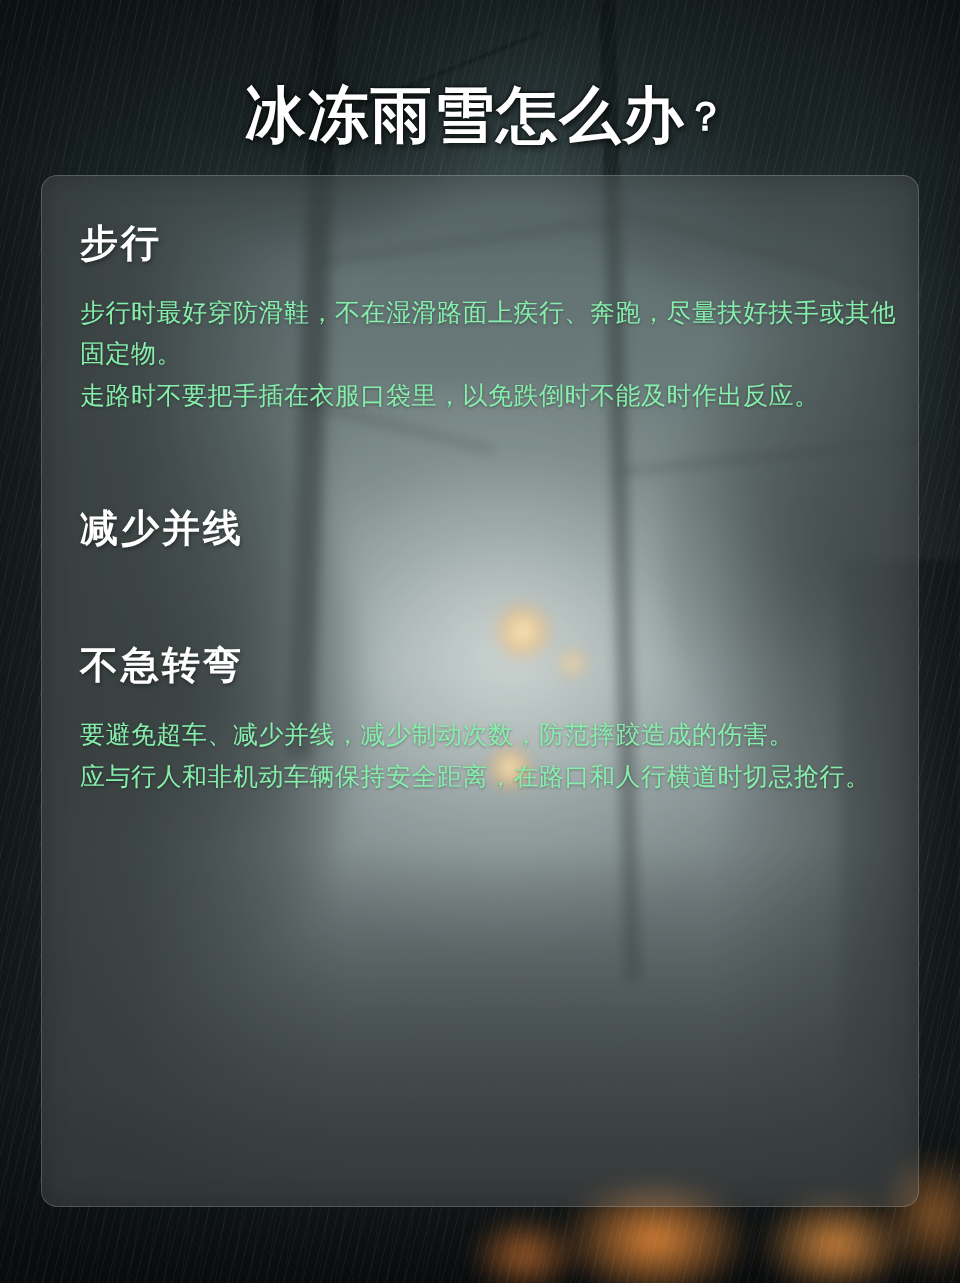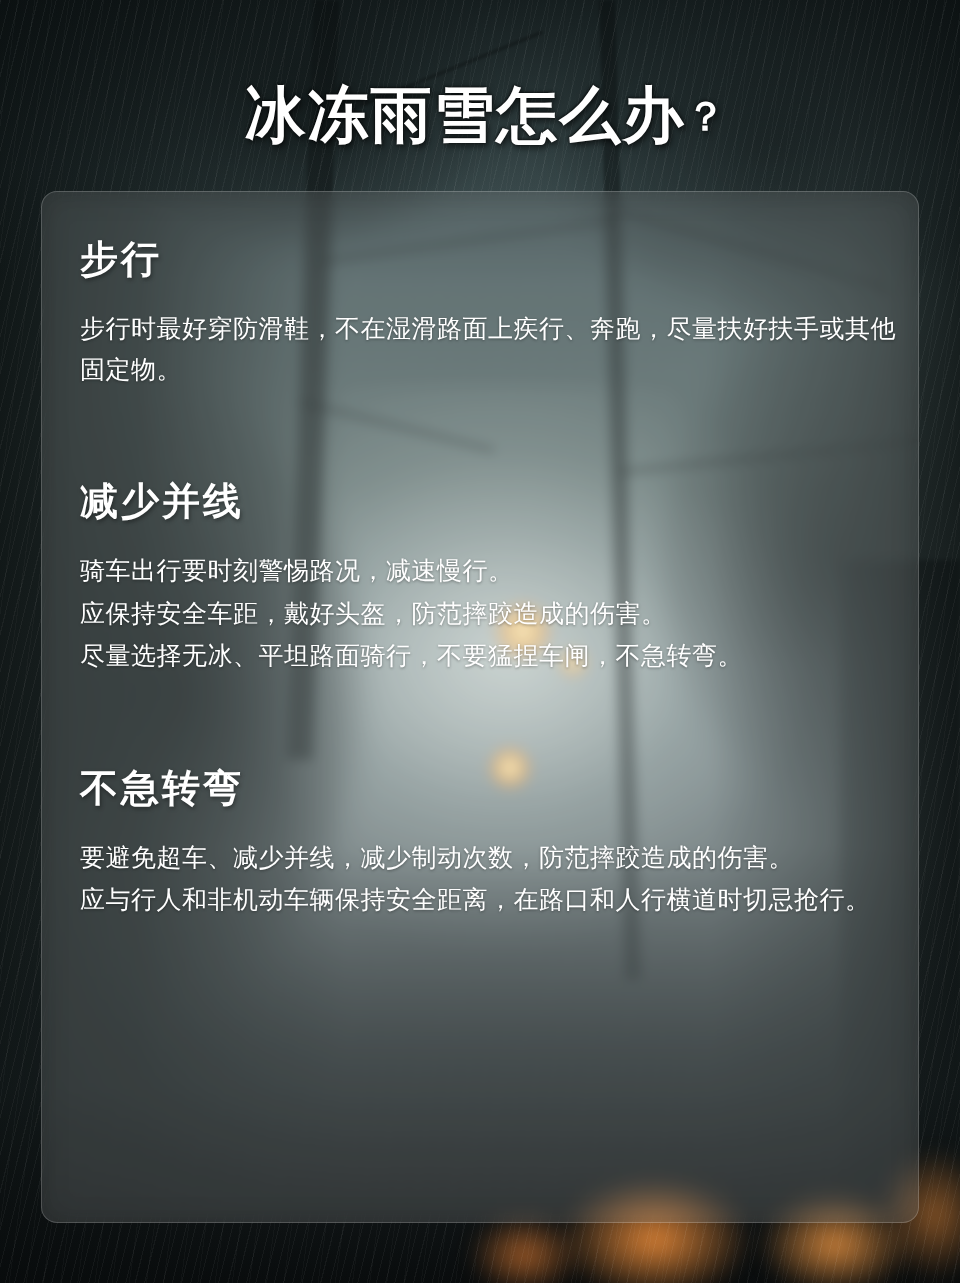--- a/index.html
+++ b/index.html
@@ -199,41 +199,40 @@
     border-radius: 16px;
     background: rgba(222,228,226,0.17);
     border: 1px solid rgba(255,255,255,0.16);
     box-shadow: 0 2px 28px rgba(0,0,0,0.18) inset;
     backdrop-filter: blur(6px);
     -webkit-backdrop-filter: blur(6px);
     box-sizing: border-box;
     padding: 42px 22px 0 38px;
     z-index: 6;
     overflow: hidden;
-    margin-top: 16px;
   }
 
   .section { margin-bottom: 0; }
   .section + .section { margin-top: 86px; }
 
   .sec-heading {
     font-family: "DejaVu Sans", "Liberation Sans", sans-serif;
     font-size: 38px;
     font-weight: bold;
     color: #ffffff;
     letter-spacing: 3px;
     margin: 0 0 24px 0;
     text-shadow: 1px 2px 4px rgba(0,0,0,0.4);
   }
 
   .sec-body p {
     font-family: "DejaVu Sans", "Liberation Sans", sans-serif;
     font-size: 25px;
     line-height: 1.62;
-    color: #ffffff;
+    color: #86efac;
     margin: 0 0 2px 0;
     letter-spacing: 0.5px;
     text-shadow: 0 1px 3px rgba(0,0,0,0.38);
   }
 </style>
 </head>
 <body>
 
 <div class="poster">
 
@@ -275,30 +274,26 @@
   <div class="title-wrap">
     <h1 class="title"><span>冰冻雨雪怎么办</span><span class="qmark">？</span></h1>
   </div>
 
   <div class="card">
 
     <div class="section">
       <h2 class="sec-heading">步行</h2>
       <div class="sec-body">
         <p>步行时最好穿防滑鞋，不在湿滑路面上疾行、奔跑，尽量扶好扶手或其他固定物。</p>
+        <p>走路时不要把手插在衣服口袋里，以免跌倒时不能及时作出反应。</p>
       </div>
     </div>
 
     <div class="section">
       <h2 class="sec-heading">减少并线</h2>
-      <div class="sec-body">
-        <p>骑车出行要时刻警惕路况，减速慢行。</p>
-        <p>应保持安全车距，戴好头盔，防范摔跤造成的伤害。</p>
-        <p>尽量选择无冰、平坦路面骑行，不要猛捏车闸，不急转弯。</p>
-      </div>
     </div>
 
     <div class="section">
       <h2 class="sec-heading">不急转弯</h2>
       <div class="sec-body">
         <p>要避免超车、减少并线，减少制动次数，防范摔跤造成的伤害。</p>
         <p>应与行人和非机动车辆保持安全距离，在路口和人行横道时切忌抢行。</p>
       </div>
     </div>
 

